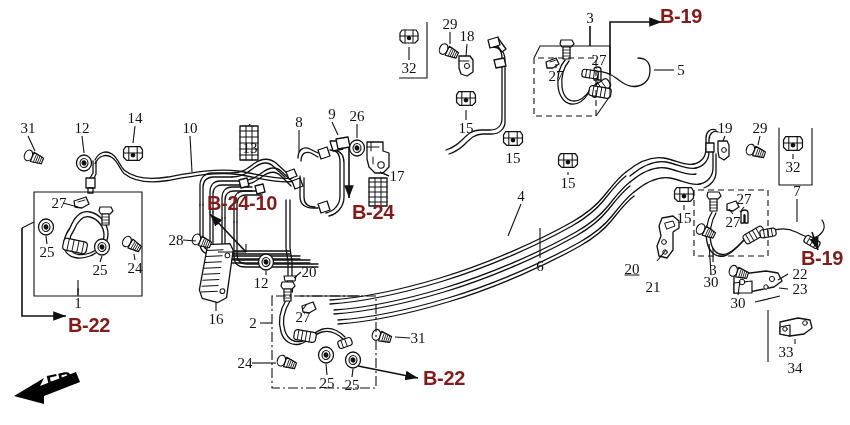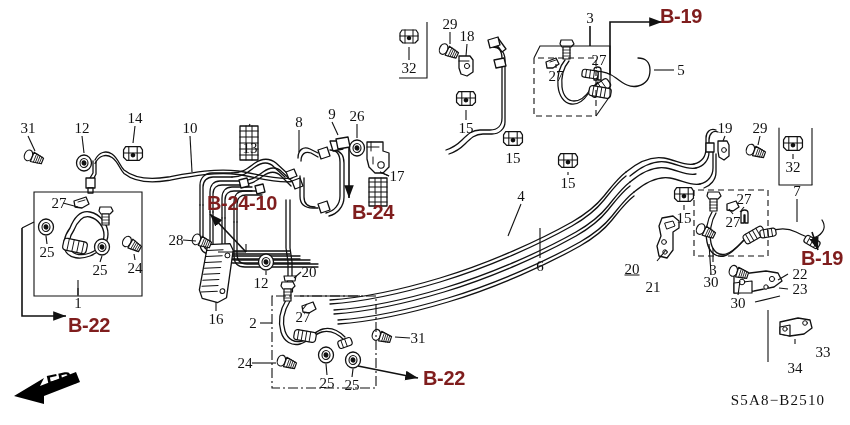--- a/index.html
+++ b/index.html
@@ -513,21 +513,21 @@
       <div class="lbl" style="left: 684px; top: 218px;">15</div>
       <div class="lbl" style="left: 744px; top: 199px;">27</div>
       <div class="lbl" style="left: 733px; top: 222px;">27</div>
       <div class="lbl" style="left: 632px; top: 269px; text-decoration: underline;">20</div>
       <div class="lbl" style="left: 653px; top: 287px;">21</div>
       <div class="lbl" style="left: 711px; top: 282px;">30</div>
       <div class="lbl" style="left: 713px; top: 270px;">3</div>
       <div class="lbl" style="left: 800px; top: 274px;">22</div>
       <div class="lbl" style="left: 800px; top: 289px;">23</div>
       <div class="lbl" style="left: 738px; top: 303px;">30</div>
-      <div class="lbl" style="left: 823px; top: 352px;">33</div>
+      <div class="lbl" style="left: 786px; top: 352px;">33</div>
       <div class="lbl" style="left: 795px; top: 368px;">34</div>
       <div class="lbl" style="left: 59px; top: 203px;">27</div>
       <div class="lbl" style="left: 47px; top: 252px;">25</div>
       <div class="lbl" style="left: 100px; top: 270px;">25</div>
       <div class="lbl" style="left: 78px; top: 303px;">1</div>
       <div class="lbl" style="left: 135px; top: 268px;">24</div>
       <div class="lbl" style="left: 176px; top: 240px;">28</div>
       <div class="lbl" style="left: 216px; top: 319px;">16</div>
       <div class="lbl" style="left: 261px; top: 283px;">12</div>
       <div class="lbl" style="left: 309px; top: 272px;">20</div>
@@ -542,15 +542,14 @@
       <div class="ref" style="left: 681px; top: 16px;">B-19</div>
       <div class="ref" style="left: 822px; top: 258px;">B-19</div>
       <div class="ref" style="left: 197px; top: 203px; margin-left: 45px;">B-24-10</div>
       <div class="ref" style="left: 373px; top: 212px;">B-24</div>
       <div class="ref" style="left: 89px; top: 325px;">B-22</div>
       <div class="ref" style="left: 444px; top: 378px;">B-22</div>
     </div>
 
 <div class="fr" style="left:62px;top:380px;">FR.</div>
 
-<div class="code" style="left:778px;top:400px;">S5A8−B2510</div>
 
 </div>
 
 </body></html>

